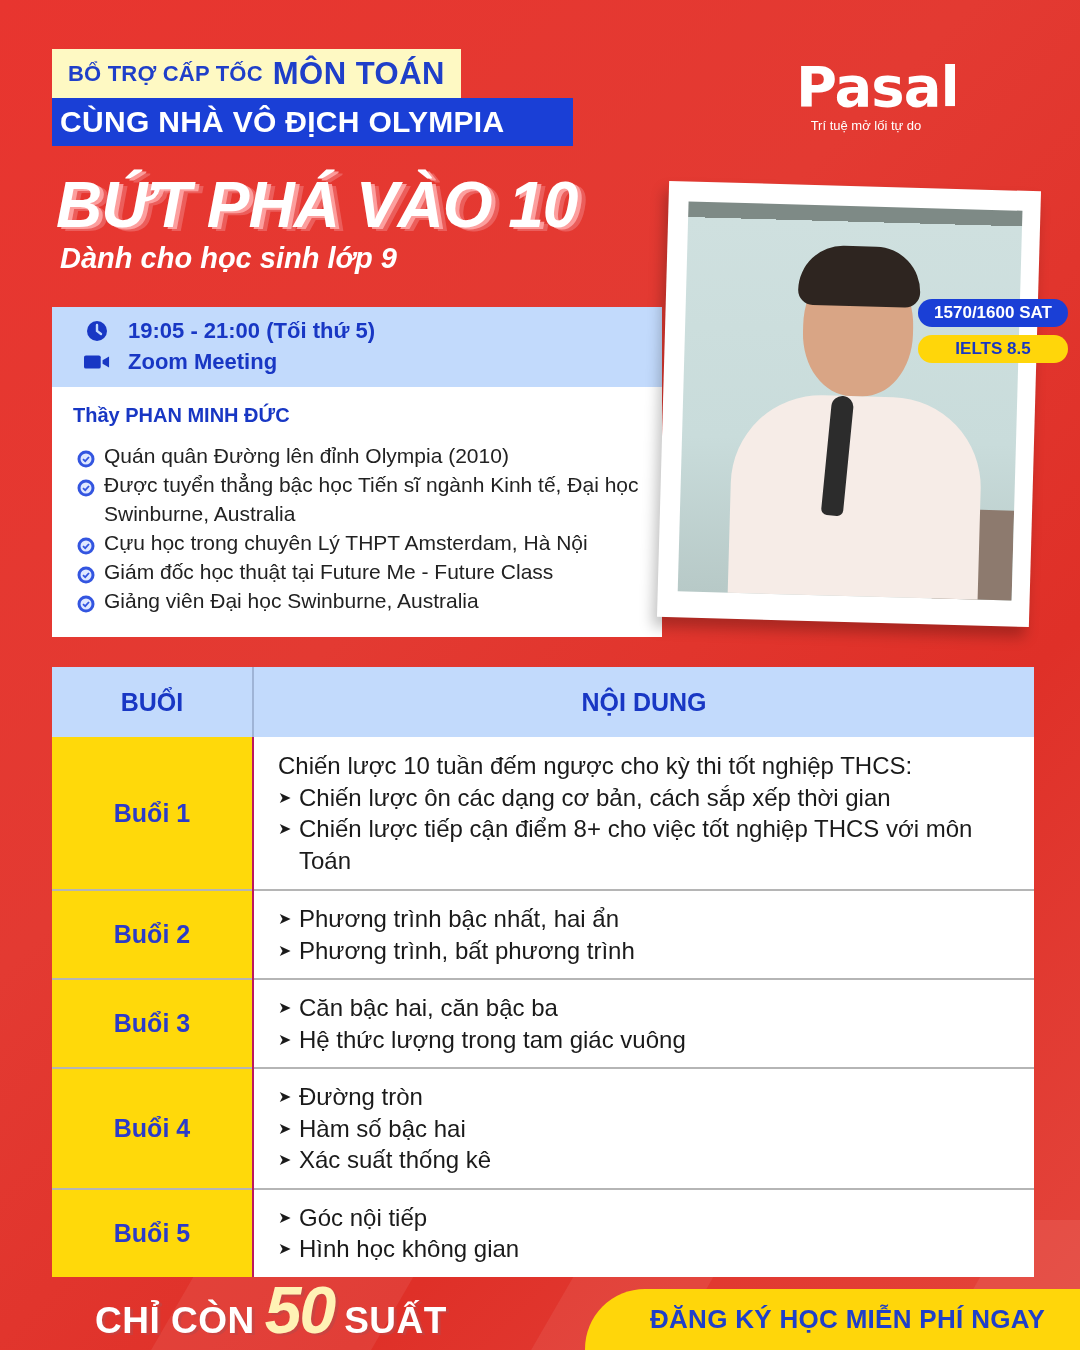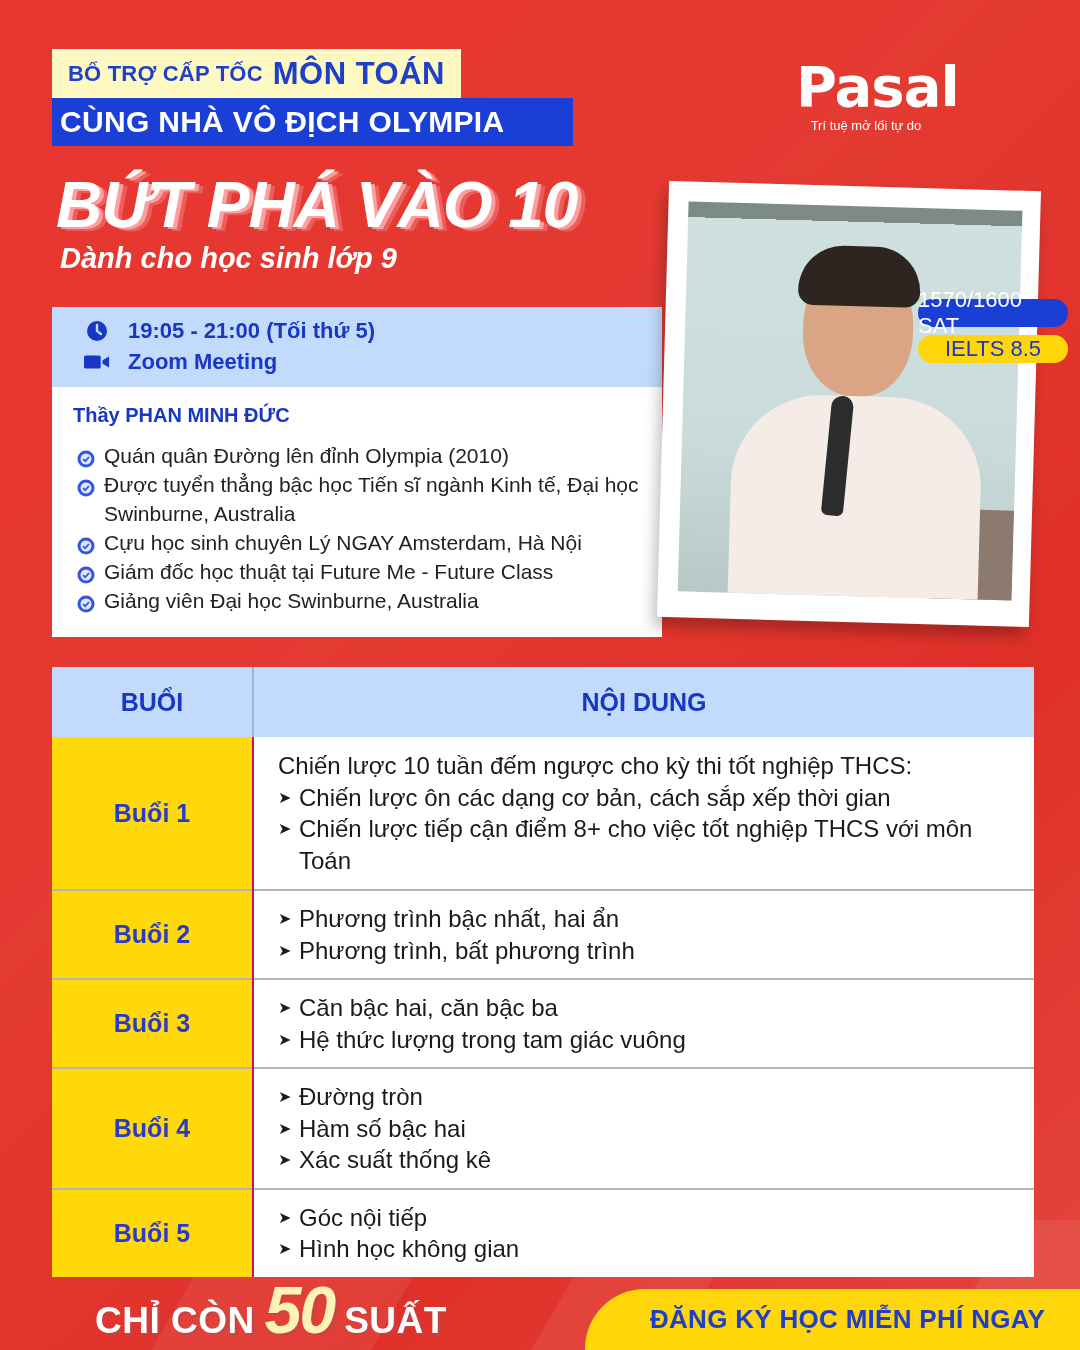--- a/index.html
+++ b/index.html
@@ -90,21 +90,21 @@
     position: absolute; left: 145px; top: 190px; width: 22px; height: 120px;
     background: #2c2c2c; border-radius: 11px 11px 6px 6px; transform: rotate(4deg);
   }
   .photo .chair {
     position: absolute; right: 0; top: 300px; width: 80px; height: 100px;
     background: #8d7a6e; border-radius: 30px 0 0 0;
   }
   .pill {
     position: absolute; height: 28px; border-radius: 14px;
     display: flex; align-items: center; justify-content: center;
-    font-weight: 400; font-size: 22px;
+    font-weight: 700; font-size: 17px;
   }
   .pill.sat { left: 918px; top: 299px; width: 150px; background: #1a3fd6; color: #fff; }
   .pill.ielts { left: 918px; top: 335px; width: 150px; background: #ffd60a; color: #1837c4; }
 
   
   .schedule {
     position: absolute; left: 52px; top: 667px; width: 982px;
     border-collapse: collapse; background: #fff;
   }
   .schedule th {
@@ -204,21 +204,21 @@
           <path d="M6 9.2 L8.2 11.2 L12 7" stroke="#3355e0" stroke-width="1.8" fill="none"></path>
         </svg></span>
     <span class="txt">Được tuyển thẳng bậc học Tiến sĩ ngành Kinh tế, Đại học Swinburne, Australia</span>
   </li>
   <li>
     <span class="chk"><svg width="18" height="18" viewBox="0 0 18 18">
           <circle cx="9" cy="9" r="8.5" fill="#3355e0"></circle>
           <circle cx="9" cy="9" r="5.5" fill="#dfe8ff"></circle>
           <path d="M6 9.2 L8.2 11.2 L12 7" stroke="#3355e0" stroke-width="1.8" fill="none"></path>
         </svg></span>
-    <span class="txt">Cựu học sinh chuyên Lý NGAY Amsterdam, Hà Nội</span>
+    <span class="txt">Cựu học trong chuyên Lý THPT Amsterdam, Hà Nội</span>
   </li>
   <li>
     <span class="chk"><svg width="18" height="18" viewBox="0 0 18 18">
           <circle cx="9" cy="9" r="8.5" fill="#3355e0"></circle>
           <circle cx="9" cy="9" r="5.5" fill="#dfe8ff"></circle>
           <path d="M6 9.2 L8.2 11.2 L12 7" stroke="#3355e0" stroke-width="1.8" fill="none"></path>
         </svg></span>
     <span class="txt">Giám đốc học thuật tại Future Me - Future Class</span>
   </li>
   <li>

